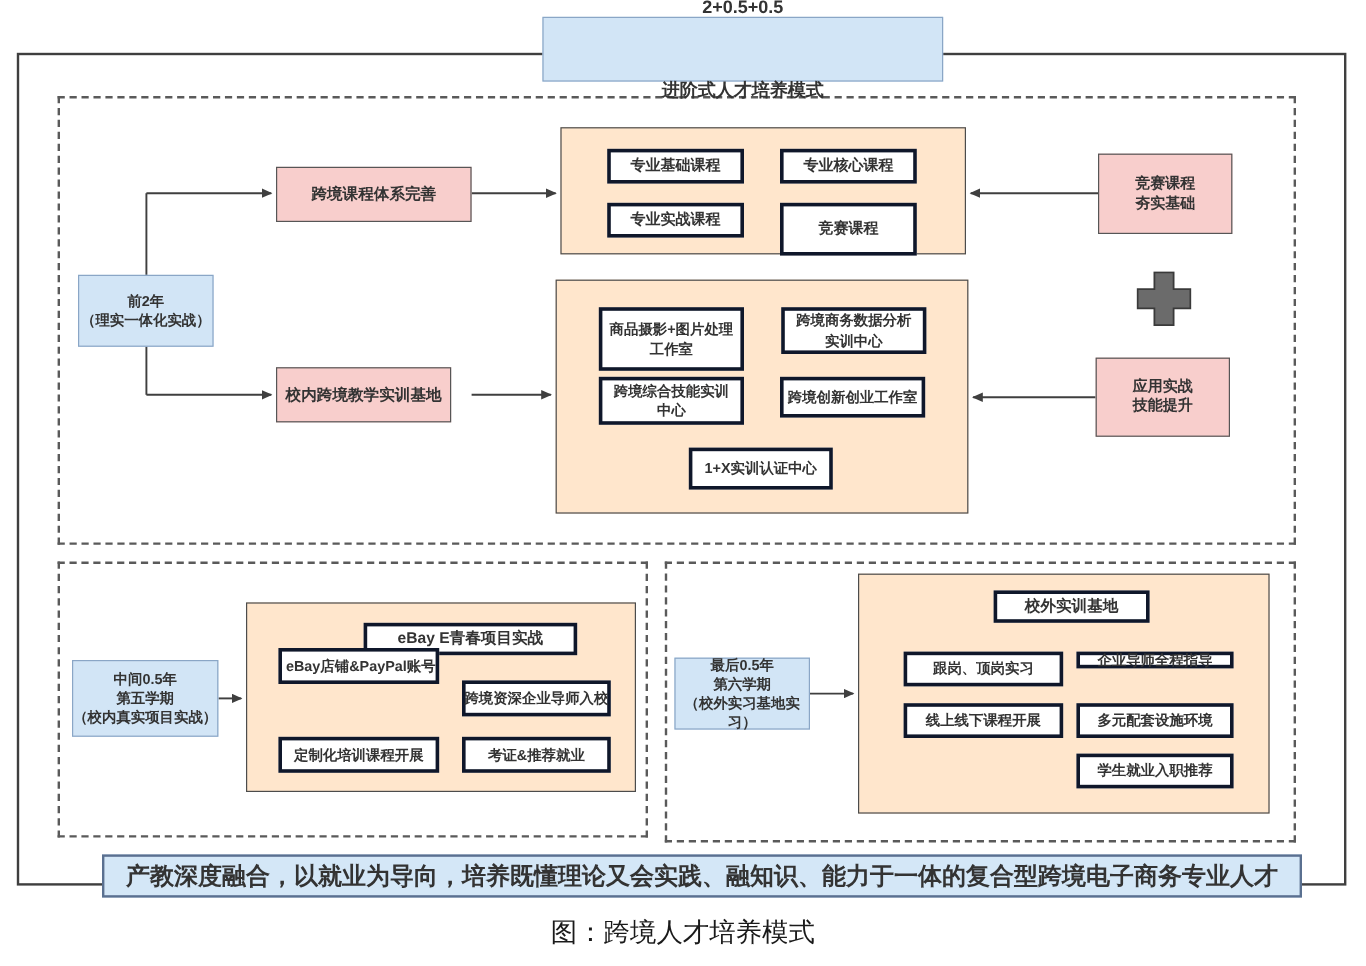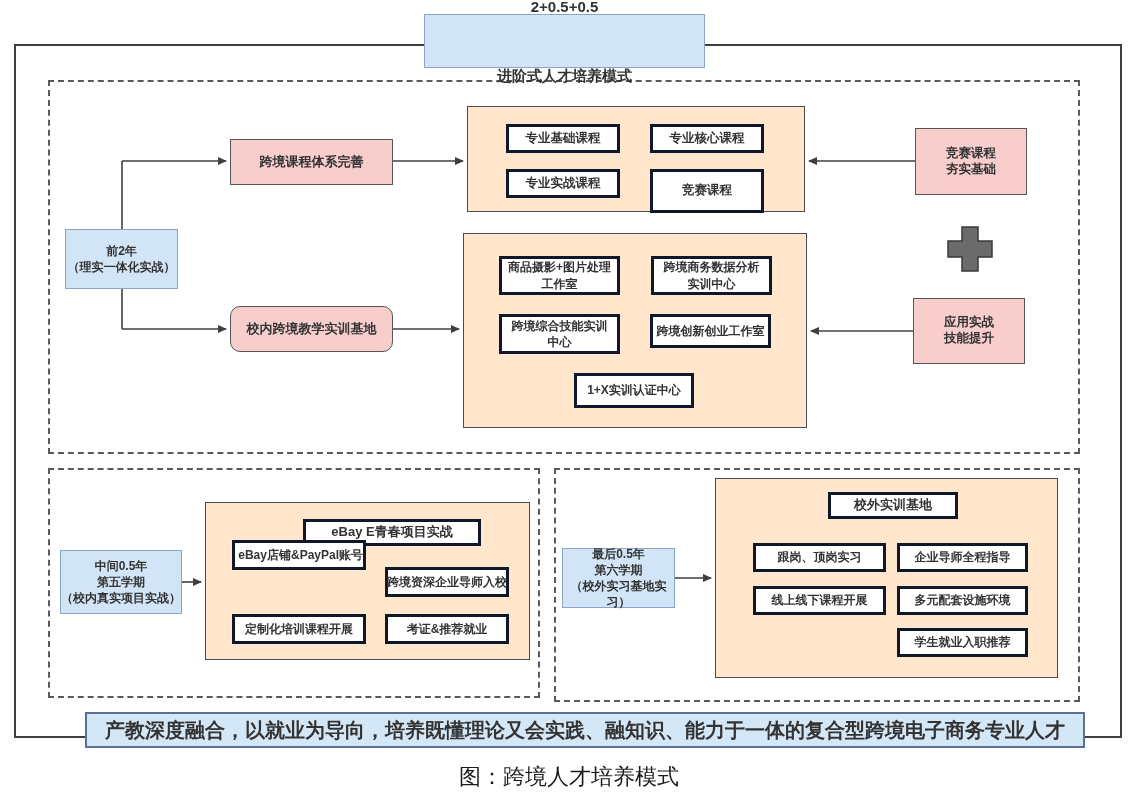--- a/index.html
+++ b/index.html
@@ -44,55 +44,55 @@
       <path d="M393,329 H459" marker-end="url(#ah)"></path>
       <path d="M915,161 H809" marker-end="url(#ah)"></path>
       <path d="M913,331 H811" marker-end="url(#ah)"></path>
       <path d="M182,582 H201" marker-end="url(#ah)"></path>
       <path d="M675,578 H711" marker-end="url(#ah)"></path>
     </g>
   </svg>
 
   <div class="abs outerframe" style="left:14px;top:44px;width:1108px;height:694px;"></div>
 
-  <div class="abs box blue fs15" style="left:424px;top:14px;width:281px;height:54px;gap:48px;">
+  <div class="abs box blue fs15" style="left:452px;top:14px;width:334px;height:54px;gap:48px;">
     <div>2+0.5+0.5</div>
     <div>进阶式人才培养模式</div>
   </div>
 
   <div class="abs dashedbox" style="left:48px;top:80px;width:1032px;height:374px;"></div>
 
   <div class="abs box blue fs12" style="left:65px;top:229px;width:113px;height:60px;">
     <div>前2年</div>
     <div>（理实一体化实战）</div>
   </div>
 
   <div class="abs box pink fs13 nowrap" style="left:230px;top:139px;width:163px;height:46px;">
     <div>跨境课程体系完善</div>
   </div>
-  <div class="abs box pink fs13 nowrap" style="left:230px;top:306px;width:163px;height:46px;border-radius:10px;">
+  <div class="abs box pink fs13 nowrap" style="left:230px;top:306px;width:146px;height:46px;">
     <div>校内跨境教学实训基地</div>
   </div>
 
   <div class="abs orange" style="left:467px;top:106px;width:338px;height:106px;"></div>
   <div class="abs box white fs125 nowrap" style="left:506px;top:124px;width:114px;height:29px;">
       <div>专业基础课程</div>
     </div>
   <div class="abs box white fs125 nowrap" style="left:650px;top:124px;width:114px;height:29px;">
       <div>专业核心课程</div>
     </div>
   <div class="abs box white fs125 nowrap" style="left:506px;top:169px;width:114px;height:29px;">
       <div>专业实战课程</div>
     </div>
   <div class="abs box white fs125 nowrap" style="left:650px;top:169px;width:114px;height:44px;">
       <div>竞赛课程</div>
     </div>
 
   <div class="abs orange" style="left:463px;top:233px;width:344px;height:195px;"></div>
-  <div class="abs box white fs12" style="left:499px;top:256px;width:121px;height:39px;padding:2px 4px;">
+  <div class="abs box white fs12" style="left:499px;top:256px;width:121px;height:53px;padding:2px 4px;">
       <div>商品摄影+图片处理工作室</div>
     </div>
   <div class="abs box white fs12" style="left:651px;top:256px;width:121px;height:39px;padding:2px 4px;">
       <div>跨境商务数据分析实训中心</div>
     </div>
   <div class="abs box white fs12" style="left:499px;top:314px;width:121px;height:40px;padding:2px 4px;">
       <div>跨境综合技能实训中心</div>
     </div>
   <div class="abs box white fs12 nowrap" style="left:650px;top:314px;width:121px;height:34px;">
       <div>跨境创新创业工作室</div>
@@ -142,21 +142,21 @@
     <div>第六学期</div>
     <div>（校外实习基地实习）</div>
   </div>
   <div class="abs orange" style="left:715px;top:478px;width:343px;height:200px;"></div>
   <div class="abs box white fs13 nowrap" style="left:828px;top:492px;width:130px;height:27px;">
       <div>校外实训基地</div>
     </div>
   <div class="abs box white fs12 nowrap" style="left:753px;top:543px;width:133px;height:29px;">
       <div>跟岗、顶岗实习</div>
     </div>
-  <div class="abs box white fs12 nowrap" style="left:897px;top:543px;width:131px;height:29px;">
+  <div class="abs box white fs12 nowrap" style="left:897px;top:543px;width:131px;height:14px;">
       <div>企业导师全程指导</div>
     </div>
   <div class="abs box white fs12 nowrap" style="left:753px;top:586px;width:133px;height:29px;">
       <div>线上线下课程开展</div>
     </div>
   <div class="abs box white fs12 nowrap" style="left:897px;top:586px;width:131px;height:29px;">
       <div>多元配套设施环境</div>
     </div>
   <div class="abs box white fs12 nowrap" style="left:897px;top:628px;width:131px;height:29px;">
       <div>学生就业入职推荐</div>

